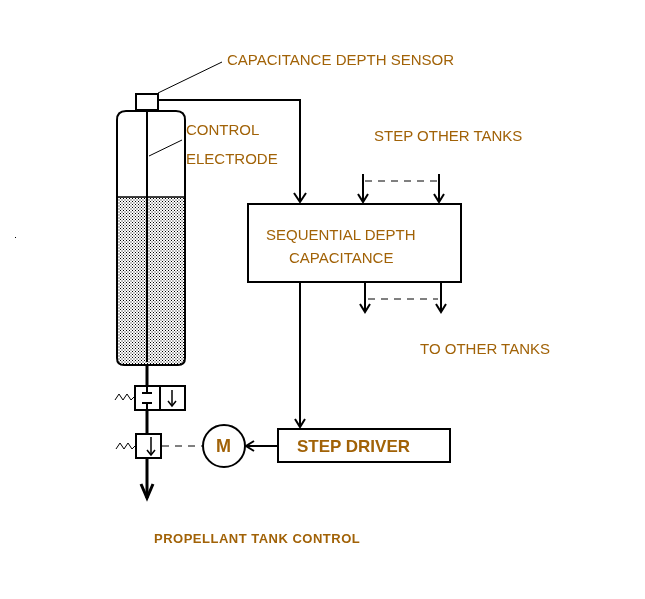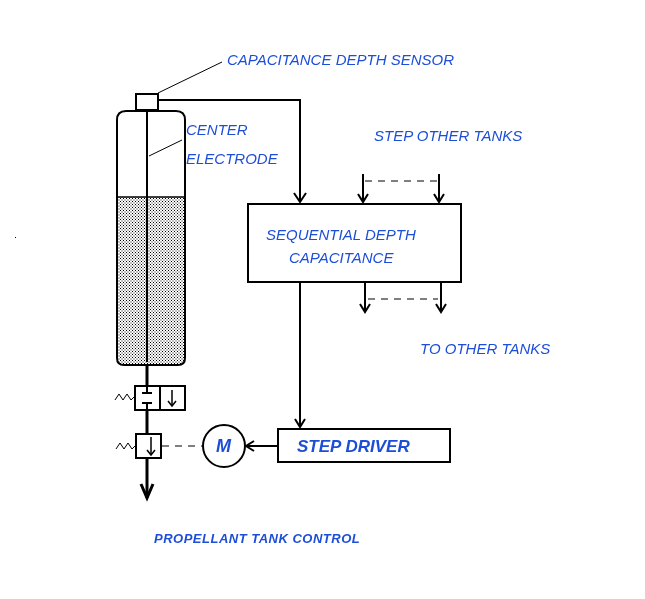--- a/index.html
+++ b/index.html
@@ -1,18 +1,18 @@
 <!DOCTYPE html>
 <html><head>
 <meta charset="utf-8">
 <style>
   html, body { margin:0; padding:0; background:#ffffff; }
   body { width:645px; height:599px; position:relative; overflow:hidden; font-family:"Liberation Sans", sans-serif; }
   svg { position:absolute; left:0; top:0; }
-  .lbl { position:absolute; font-family:"Liberation Sans", sans-serif; color:#1d4ed8; white-space:nowrap; line-height:1;font-style:italic; }
+  .lbl { position:absolute; font-family:"Liberation Sans", sans-serif; color:#a16207; white-space:nowrap; line-height:1; }
   .sm { font-size:15px; }
   .bold { font-weight:bold; }
 </style>
 </head>
 <body>
 
 <svg width="645" height="599" viewBox="0 0 645 599">
   <defs>
     <pattern id="dots" width="3" height="3" patternUnits="userSpaceOnUse">
       <rect width="3" height="3" fill="#fff"></rect>
@@ -88,21 +88,21 @@
 
   <g>
     <rect x="136" y="434" width="25" height="24" fill="#fff" stroke="#000" stroke-width="2"></rect>
     <line x1="151" y1="437" x2="151" y2="455" stroke="#000" stroke-width="1.5"></line>
     <polyline points="147,450 151,455 155,450" fill="none" stroke="#000" stroke-width="1.5"></polyline>
     <polyline points="116,449 120,443 124,449 128,443 132,449 136,445" fill="none" stroke="#000" stroke-width="1"></polyline>
   </g>
 </svg>
 
 <div class="lbl sm" style="left:227px;top:52px;">CAPACITANCE DEPTH SENSOR</div>
-<div class="lbl sm" style="left:186px;top:122px;">CENTER</div>
+<div class="lbl sm" style="left:186px;top:122px;">CONTROL</div>
 <div class="lbl sm" style="left:186px;top:151px;">ELECTRODE</div>
 <div class="lbl sm" style="left:374px;top:128px;">STEP OTHER TANKS</div>
 <div class="lbl sm" style="left:266px;top:227px;">SEQUENTIAL DEPTH</div>
 <div class="lbl sm" style="left:289px;top:250px;">CAPACITANCE</div>
 <div class="lbl sm" style="left:373px;top:341px;margin-left:47px;">TO OTHER TANKS</div>
 <div class="lbl bold" style="left:297px;top:438px;font-size:17px;text-align:right;">STEP DRIVER</div>
 <div class="lbl bold" style="left:216px;top:437px;font-size:18px;">M</div>
 <div class="lbl bold" style="left:154px;top:532px;font-size:13px;letter-spacing:0.5px;">PROPELLANT TANK CONTROL</div>
 
 </body></html>

